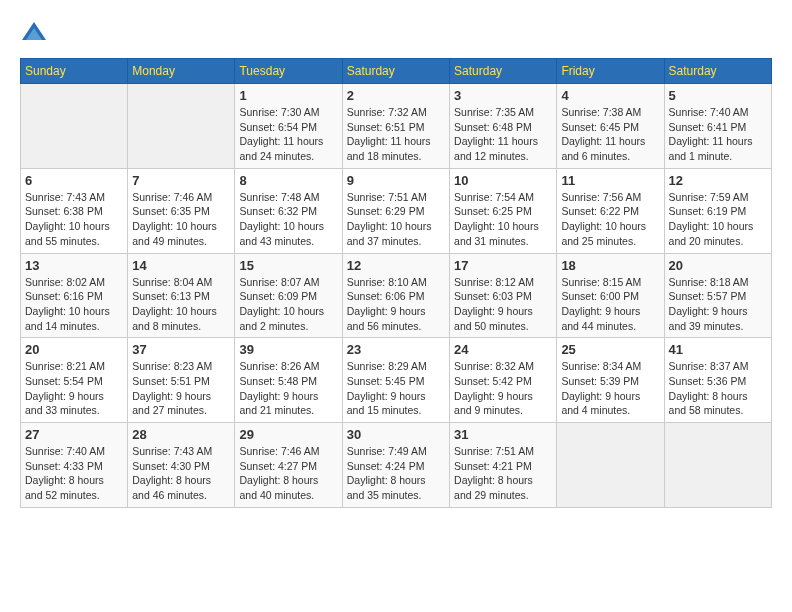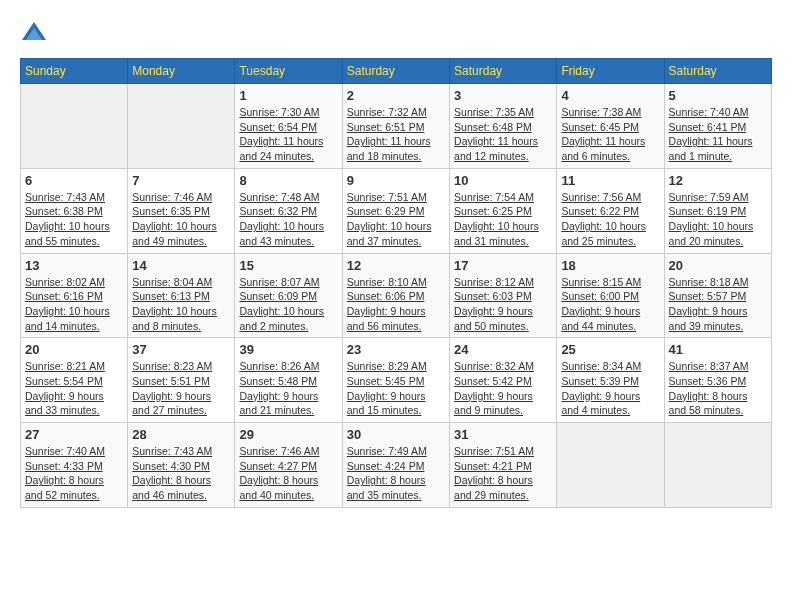--- a/index.html
+++ b/index.html
@@ -77,21 +77,20 @@
       font-size: 13px;
       font-weight: bold;
       color: #333;
       display: block;
       margin-bottom: 2px;
     }
     .day-content {
       color: #333;
       font-size: 10.5px;
       line-height: 1.4;
-      text-decoration: underline;
     }
     tbody tr:nth-child(odd) td {
       background-color: #f9f9f9;
     }
     tbody tr:nth-child(even) td {
       background-color: #fff;
     }
     .empty-cell {
       background-color: #f0f0f0 !important;
     }

